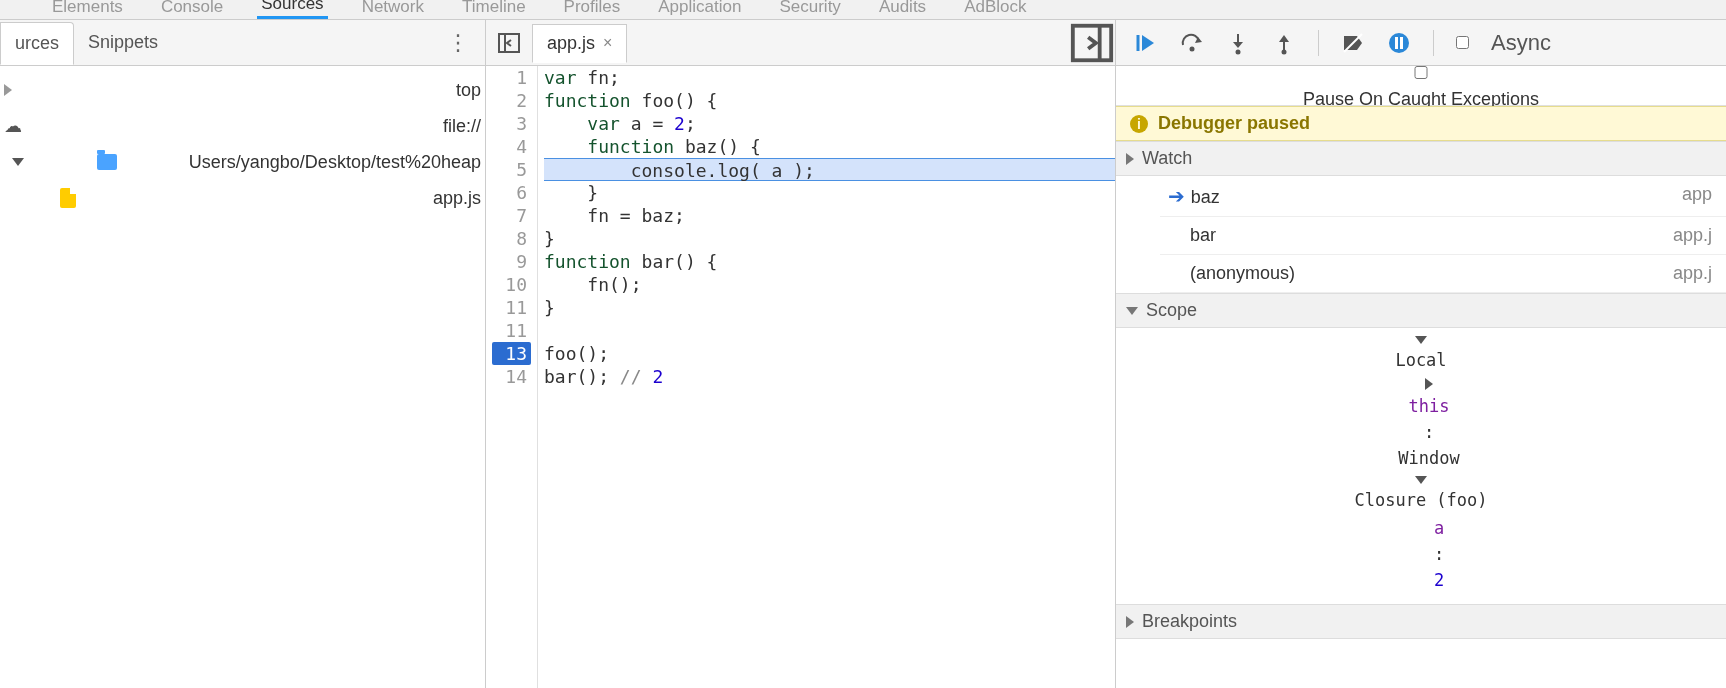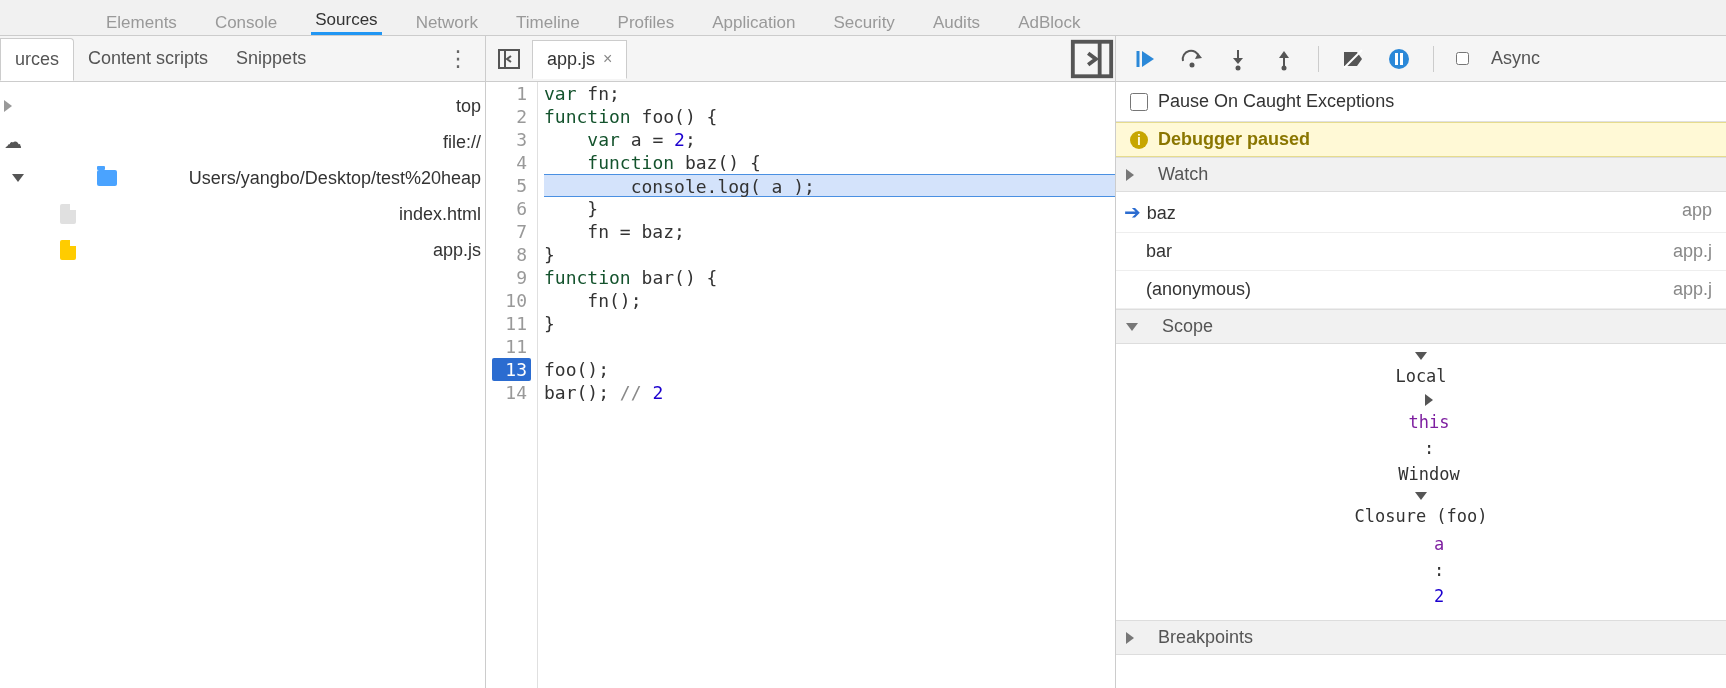--- a/index.html
+++ b/index.html
@@ -6,26 +6,26 @@
   body {
     font-family: "Helvetica Neue", Arial, sans-serif;
     font-size: 15px;
     color: #333;
     background: #fff;
     width: 1726px;
     height: 688px;
     overflow: hidden;
   }
   .top-tabs {
-    height: 36px;
+    height: 20px;
     border-bottom: 1px solid #ccc;
     background: #f1f1f1;
     display: flex;
     align-items: flex-end;
-    padding-left: 102px;
+    padding-left: 48px;
     gap: 30px;
     font-size: 17px;
     color: #999;
   }
   .top-tabs .tab { padding: 0 4px 2px; cursor: pointer; }
   .top-tabs .tab.active { color: #333; border-bottom: 3px solid #2196F3; }
   .main {
     display: flex;
     height: 668px;
   }
@@ -157,65 +157,67 @@
     align-items: center;
     gap: 22px;
     padding: 0 18px;
   }
   .debug-toolbar .sep { width: 1px; height: 26px; background: #ccc; }
   .debug-toolbar svg { width: 24px; height: 24px; }
   .debug-toolbar .ico { cursor: pointer; display:flex; align-items:center; }
   .exc-row {
     height: 40px; display:flex; align-items:center; gap: 10px; padding: 0 14px;
     border-bottom: 1px solid #e0e0e0;
+    flex-direction: column;
   }
   .exc-row input[type=checkbox]{ width:18px; height:18px; }
   .paused-banner {
     background: #fff9d6;
     border-top: 1px solid #e6dc8e;
     border-bottom: 1px solid #e6dc8e;
     padding: 6px 14px;
     display:flex; align-items:center; gap: 10px;
     color: #8a7600;
     font-weight: bold;
   }
   .paused-banner .info-ico {
     width:18px; height:18px; border-radius:50%; background:#c7a600;
     display:flex; align-items:center; justify-content:center; color:#fff9d6; font-size:14px; font-weight:bold;
   }
   .section-header {
     background: #f1f1f1;
     border-top: 1px solid #ddd;
     border-bottom: 1px solid #ddd;
     padding: 6px 10px;
-    display: flex; align-items: center; gap: 24px;
+    display: flex; align-items: center; gap: 8px;
     color: #555;
     cursor: pointer;
   }
   .tri-r { display:inline-block; width: 0; height: 0; border-top: 6px solid transparent; border-bottom: 6px solid transparent; border-left: 8px solid #777; }
   .tri-d { display:inline-block; width: 0; height: 0; border-left: 6px solid transparent; border-right: 6px solid transparent; border-top: 8px solid #777;}
   .stack-row {
     display:flex; justify-content: space-between;
     padding: 8px 14px 8px 30px;
     border-bottom: 1px solid #eee;
     cursor:pointer;
+    margin-left:44px;
   }
   .stack-row .arrow { color:#2b6cd0; font-size: 20px; margin-left:-22px; margin-right:6px;}
   .stack-row .src { color: #888; }
   .scope-body {
     font-family: "Menlo","Consolas",monospace;
     font-size: 17px;
     padding: 4px 10px 10px 10px;
   }
   .scope-body .srow { display:flex; align-items:center; gap:6px; padding: 4px 0; flex-direction: column; }
   .scope-body .l1 { padding-left: 16px; }
   .scope-body .l2 { padding-left: 36px; }
   .purple { color: #7e1fa0; }
   .blue { color: #1c00cf; }
-  .async-label { font-size:18px; color:#555; }
+  .async-label { font-size:22px; color:#555; }
 </style>
 </head>
 <body>
 
 <div class="top-tabs">
   <span class="tab">Elements</span>
   <span class="tab">Console</span>
   <span class="tab active">Sources</span>
   <span class="tab">Network</span>
   <span class="tab">Timeline</span>
@@ -224,41 +226,36 @@
   <span class="tab">Security</span>
   <span class="tab">Audits</span>
   <span class="tab">AdBlock</span>
 </div>
 
 <div class="main">
 
   <div class="left-panel">
     <div class="left-tabs">
       <span class="ltab active">urces</span>
-      <span class="ltab">Content scripts</span>
       <span class="ltab">Snippets</span>
       <span class="menu-dots">⋮</span>
     </div>
     <div class="file-tree">
       <div class="tree-row ind0">
         <span class="tri-r" style="border-left-color:#999"></span>
         <span>top</span>
       </div>
       <div class="tree-row ind0">
         <span class="cloud">☁</span>
         <span>file://</span>
       </div>
       <div class="tree-row ind1">
         <span class="tri"></span>
         <span class="folder-icon"></span>
         <span>Users/yangbo/Desktop/test%20heap</span>
-      </div>
-      <div class="tree-row ind3">
-        <span class="file-icon"></span>
-        <span>index.html</span>
       </div>
       <div class="tree-row ind3">
         <span class="file-icon yellow"></span>
         <span>app.js</span>
       </div>
     </div>
   </div>
 
   <div class="center-panel">
     <div class="file-tabs">

